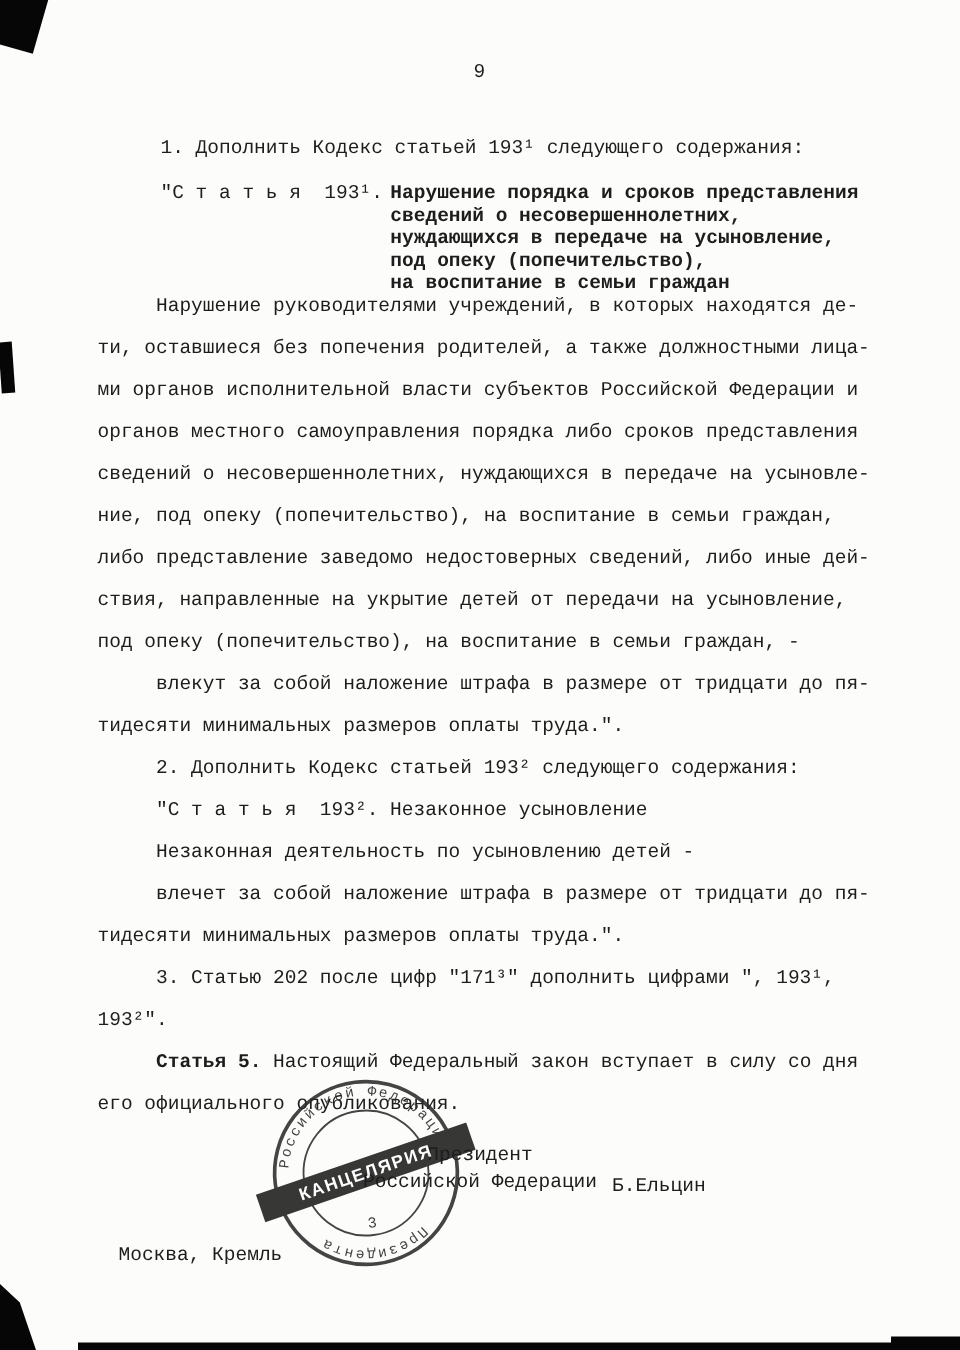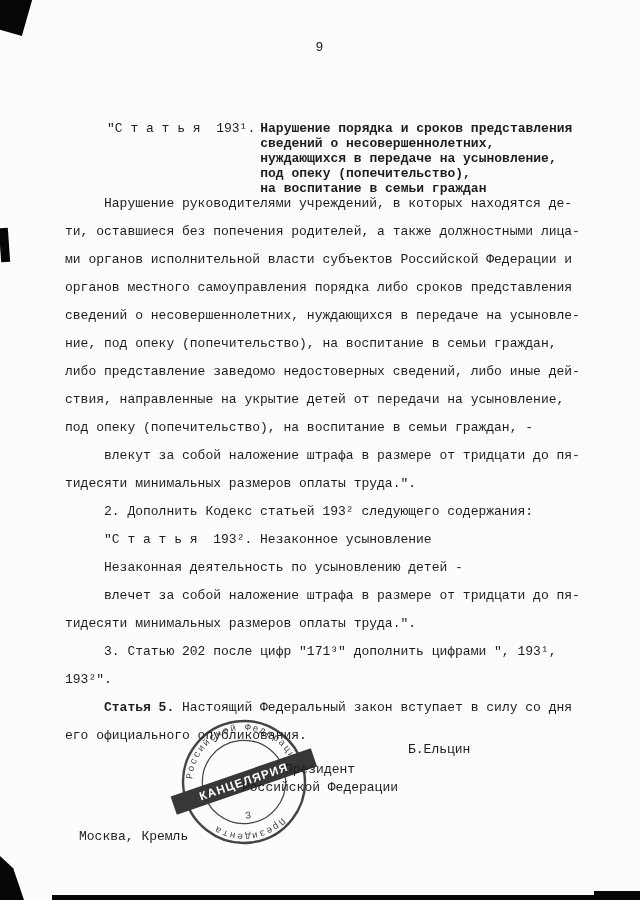--- a/index.html
+++ b/index.html
@@ -26,21 +26,21 @@
   .article1-title { white-space: pre-line; line-height: 15px; width: 345px; font-weight: bold; }
   .main-body {
     position: absolute; left: 65px; top: 190px; width: 540px;
     line-height: 28px; white-space: pre;
   }
   .bold { font-weight: bold; }
   .sig-block {
     position: absolute; left: 236px; top: 761px; width: 168px;
     text-align: center; line-height: 18px; white-space: pre-line;
   }
-  .sig-name { position: absolute; left: 408px; top: 742px; white-space: pre; }
+  .sig-name { position: absolute; left: 408px; top: 783px; white-space: pre; }
   .footer {
     position: absolute; left: 65px; top: 827px; line-height: 19px; margin-left: 14px;
   }
   .stamp {
     position: absolute; left: 178px; top: 716px;
     width: 132px; height: 132px;
     transform: rotate(-7deg);
     opacity: 0.88;
   }
   .stamp svg { overflow: visible; }
@@ -59,20 +59,21 @@
 <div class="page">
 
   <div class="artifact art-tl"></div>
   <div class="artifact art-left"></div>
   <div class="artifact art-bl"></div>
   <div class="artifact art-bottom"></div>
   <div class="artifact art-br"></div>
 
   <div class="page-number">9</div>
 
+  <div class="item1-intro">1. Дополнить Кодекс статьей 193¹ следующего содержания:</div>
 
   <div class="article1-header">
     <div class="article1-label">"С т а т ь я  193¹.</div>
     <div class="article1-title">Нарушение порядка и сроков представления
 сведений о несовершеннолетних,
 нуждающихся в передаче на усыновление,
 под опеку (попечительство),
 на воспитание в семьи граждан</div>
   </div>
 

